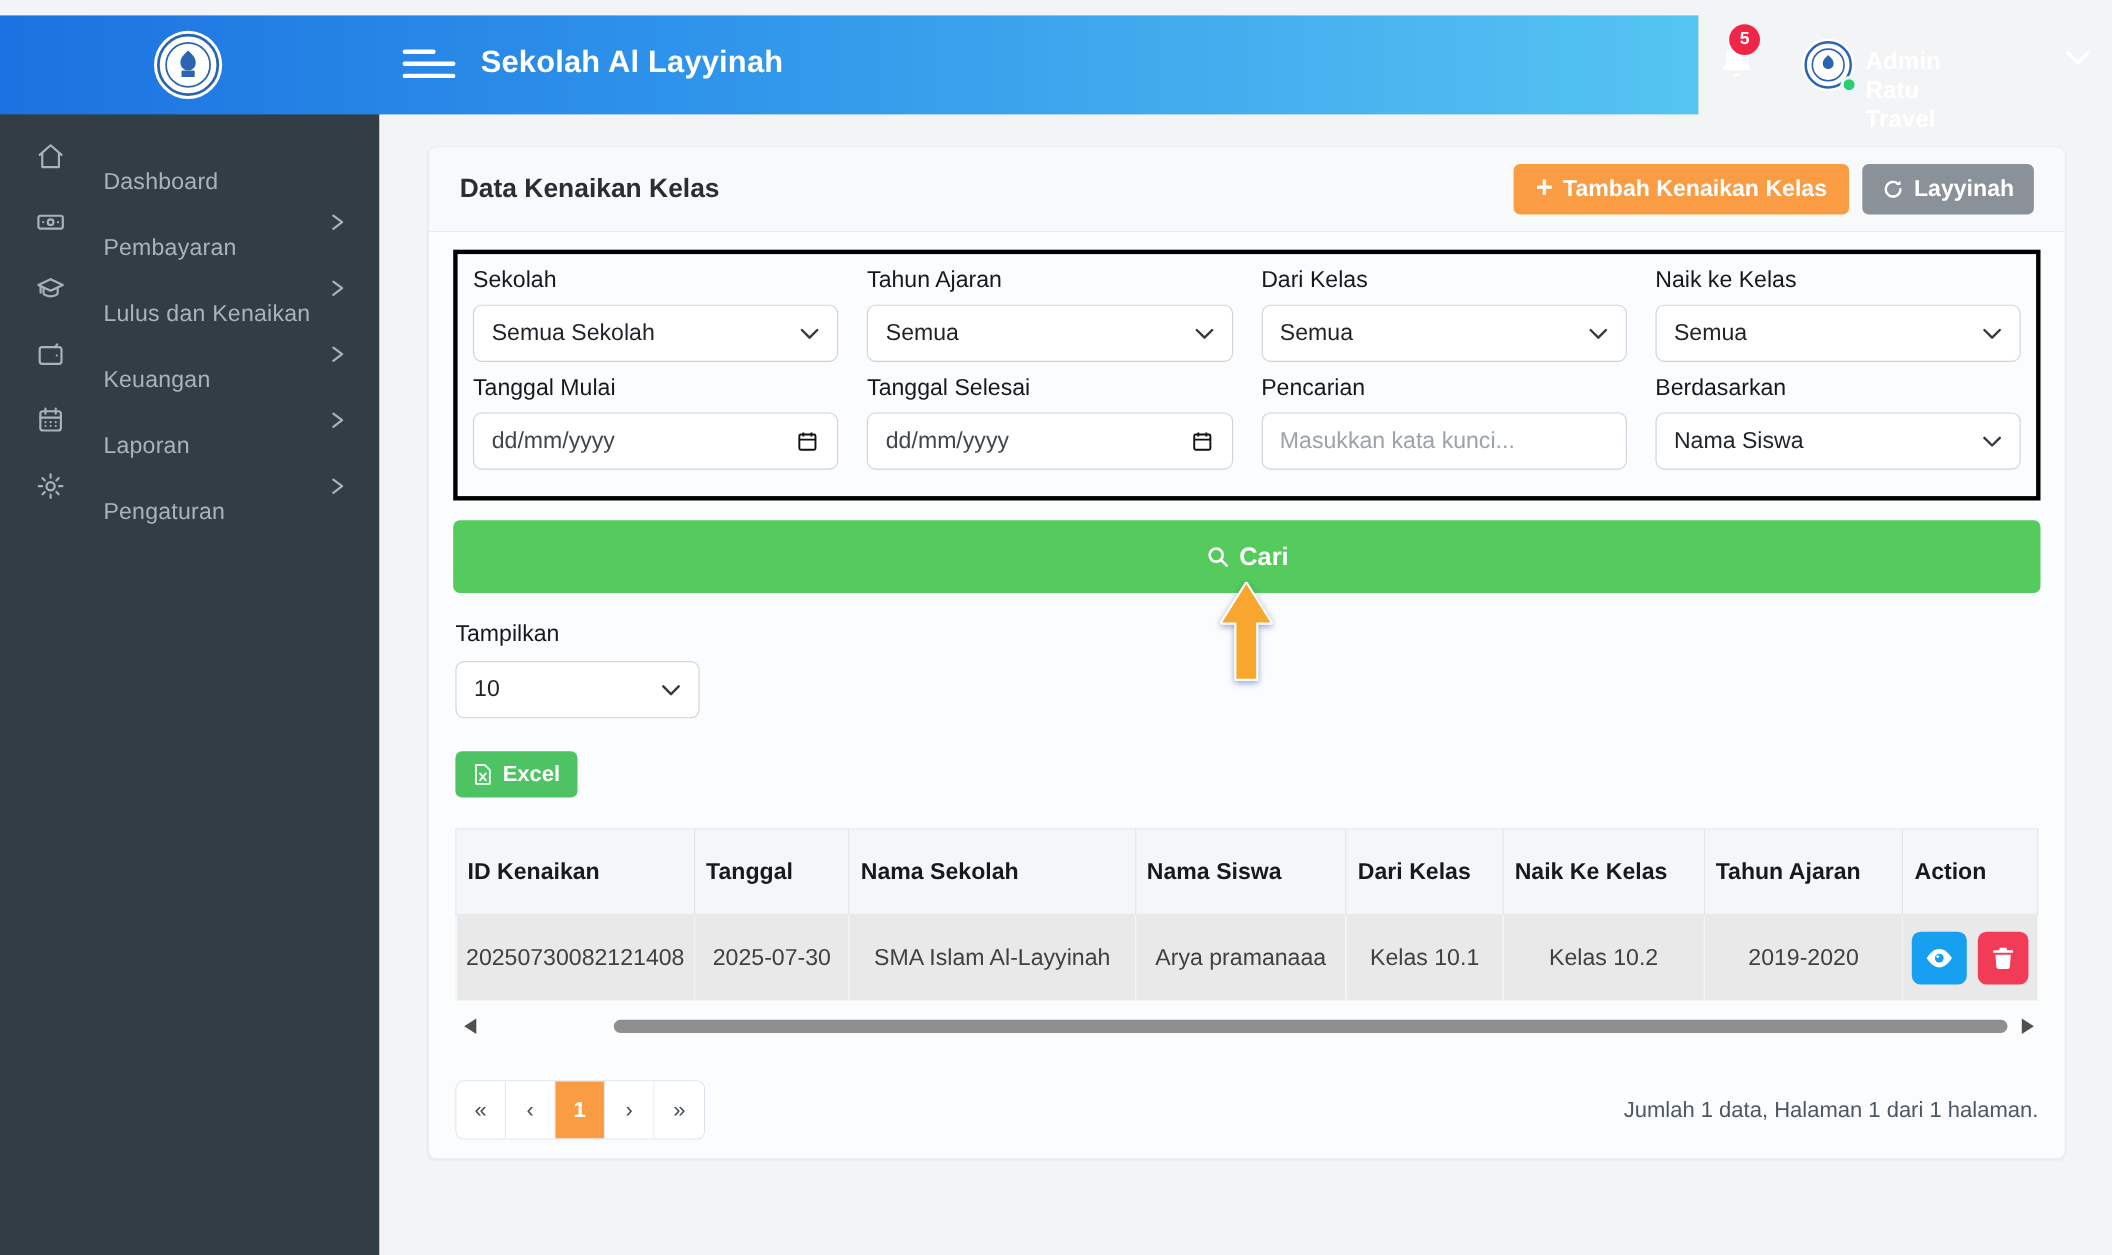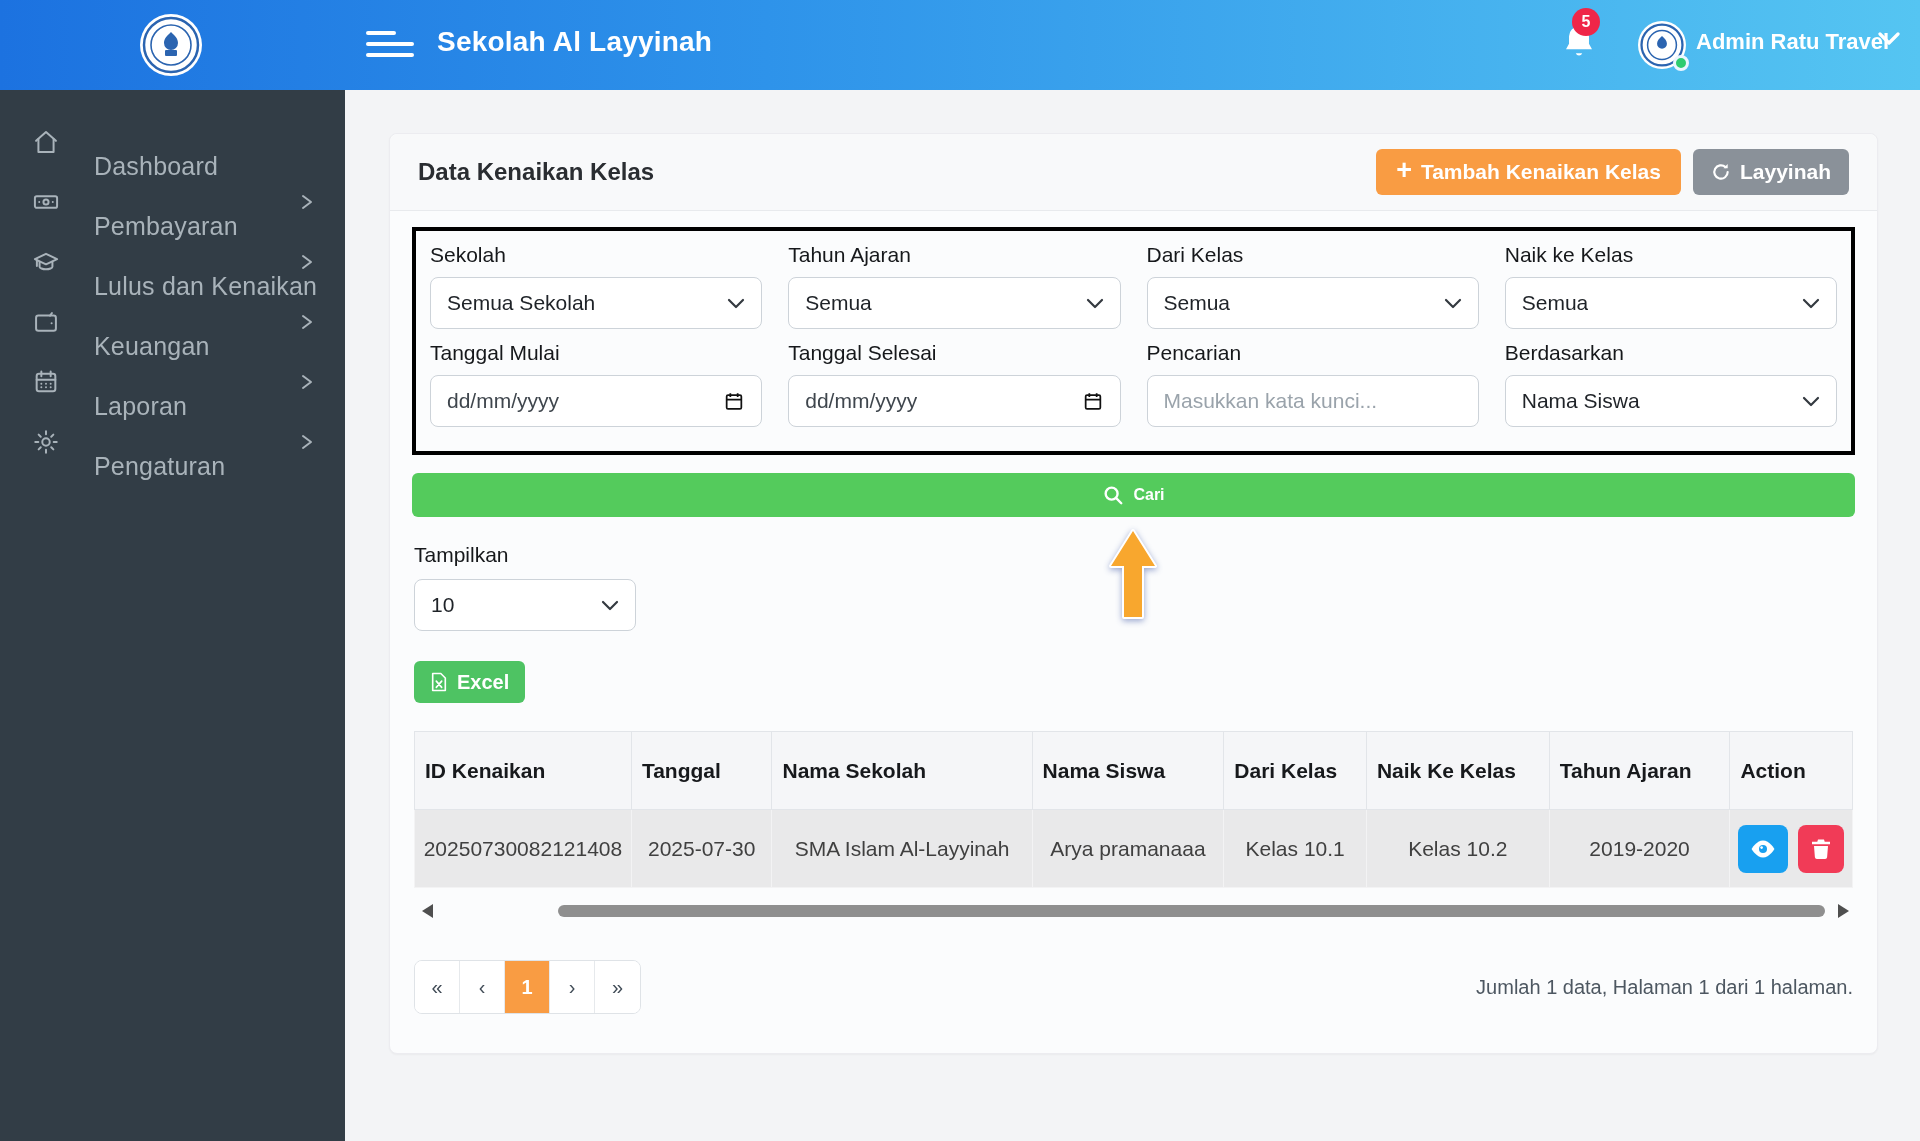--- a/index.html
+++ b/index.html
@@ -1,20 +1,20 @@
 <!DOCTYPE html>
 <html><head>
 <meta charset="utf-8">
 <style>
   * { margin:0; padding:0; box-sizing:border-box; }
   html,body { width:1920px; height:1141px; font-family:"Liberation Sans", sans-serif; background:#f3f4f6; overflow:hidden; }
   .app { position:relative; width:1920px; height:1141px; }
 
   
-  .topbar { position:absolute; top:0; left:0; width:1920px; height:90px;
+  .topbar { position:absolute; top:14px; left:0; width:1544px; height:90px;
     background:linear-gradient(90deg,#1c72e0 0%, #2e93ea 40%, #55c5f2 100%); z-index:5; }
   .logo-wrap { position:absolute; left:140px; top:14px; width:62px; height:62px; border-radius:50%;
     background:#fff; display:flex; align-items:center; justify-content:center; overflow:hidden; }
   .hamburger { position:absolute; left:366px; top:31px; width:48px; height:28px; cursor:pointer; }
   .hamburger span { display:block; background:#fff; height:4px; border-radius:2px; margin-bottom:7px; }
   .hamburger span:nth-child(1){ width:30px; }
   .hamburger span:nth-child(2){ width:48px; }
   .hamburger span:nth-child(3){ width:48px; }
   .app-title { position:absolute; left:437px; top:26px; color:#fff; font-size:28px; font-weight:700; letter-spacing:.2px; }
   .bell-wrap { position:absolute; left:1560px; top:22px; width:44px; height:50px; cursor:pointer; }
@@ -24,21 +24,21 @@
     background:#fff; display:flex; align-items:center; justify-content:center; }
   .status-dot { position:absolute; right:-3px; bottom:-2px; width:16px; height:16px; border-radius:50%;
     background:#2ecc71; border:3px solid #eaf6ff; }
   .user-name { position:absolute; left:1696px; top:29px; color:#fff; font-size:22px; font-weight:700; }
   .user-chevron { position:absolute; left:1878px; top:32px; }
 
   
   .sidebar { position:absolute; top:90px; left:0; width:345px; height:1051px; background:#323d46; padding-top:22px; }
   .side-item { position:relative; height:60px; display:flex; align-items:center; padding-left:32px; cursor:pointer; color:#a9b3ba; }
   .side-item .s-icon { width:28px; height:28px; margin-right:34px; flex:0 0 auto; }
-  .side-item .s-label { font-size:25px; letter-spacing:.2px;margin-top:48px; }
+  .side-item .s-label { font-size:21px; letter-spacing:.2px;margin-top:48px; }
   .side-item .s-chev { position:absolute; right:30px; top:21px; }
 
   
   .main { position:absolute; top:90px; left:345px; width:1575px; height:1051px; background:#f3f4f6; }
   .card { position:absolute; top:43px; left:44px; width:1489px; height:921px; background:#fbfcfd;
     border:1px solid #ececf0; border-radius:8px; box-shadow:0 1px 2px rgba(0,0,0,.04); }
 
   .card-header { height:77px; background:#f8f9fa; border-bottom:1px solid #e8eaed; border-radius:8px 8px 0 0;
     display:flex; align-items:center; justify-content:space-between; padding:0 28px; }
   .card-title { font-size:24px; font-weight:700; color:#2a2d31; }
@@ -54,21 +54,21 @@
     display:grid; grid-template-columns:repeat(4,1fr); column-gap:26px; row-gap:12px; background:transparent; }
   .field label { display:block; font-size:21px; color:#16181b; margin-bottom:10px; }
   .control { height:52px; border:1px solid #cdd3d9; border-radius:8px; background:#fff; display:flex;
     align-items:center; justify-content:space-between; padding:0 16px; font-size:21px; color:#1f2328; cursor:pointer; }
   .control .val { white-space:nowrap; overflow:hidden; }
   .text-input { height:52px; width:100%; border:1px solid #cdd3d9; border-radius:8px; background:#fff;
     padding:0 16px; font-size:21px; color:#1f2328; font-family:"Liberation Sans",sans-serif; }
   .text-input::placeholder { color:#9aa3ab; }
   .date-ph { color:#3f464d; }
 
-  .btn-cari { margin:18px 22px 0 22px; width:calc(100% - 44px); height:44px; background:#54cb5c; font-size:16px; }
+  .btn-cari { margin:18px 22px 0 22px; width:calc(100% - 44px); height:66px; background:#54cb5c; font-size:23px; }
 
   .below-filter { padding:0 24px; position:relative; }
   .tampilkan-label { margin-top:26px; font-size:21px; color:#16181b; }
   .tampilkan-select { margin-top:12px; width:222px; }
   .btn-excel { margin-top:30px; background:#4ec363; height:42px; padding:0 16px; font-size:20px; }
 
   
   .arrow-annot { position:absolute; left:760px; top:436px; z-index:8; filter:drop-shadow(0 2px 3px rgba(30,60,150,.45)); }
 
   

